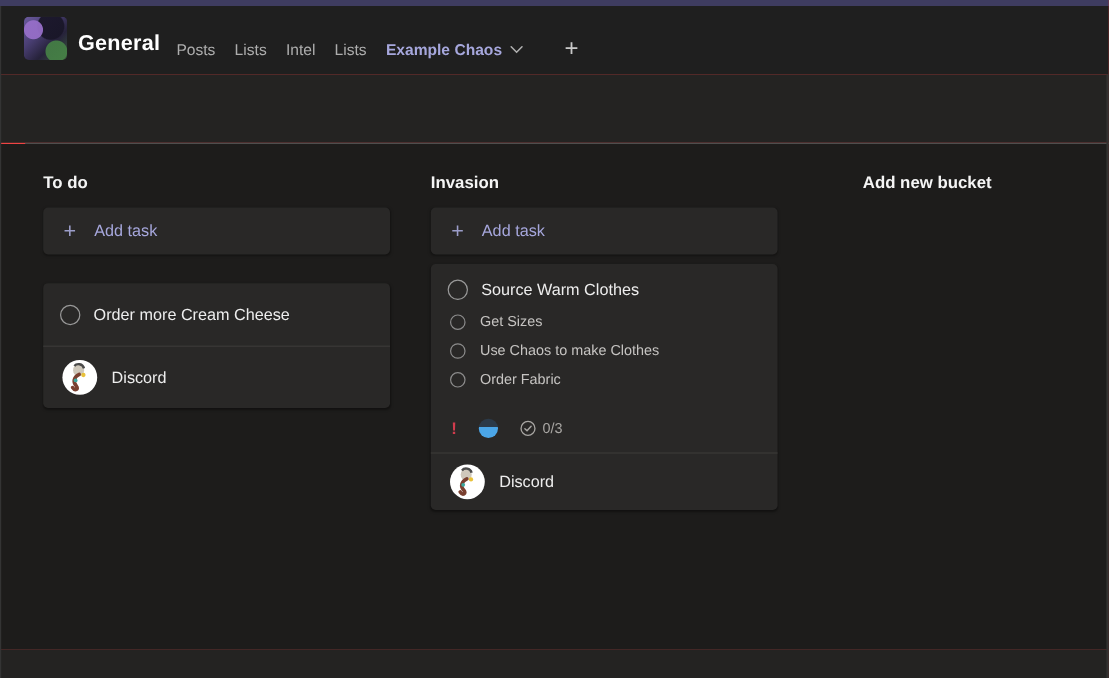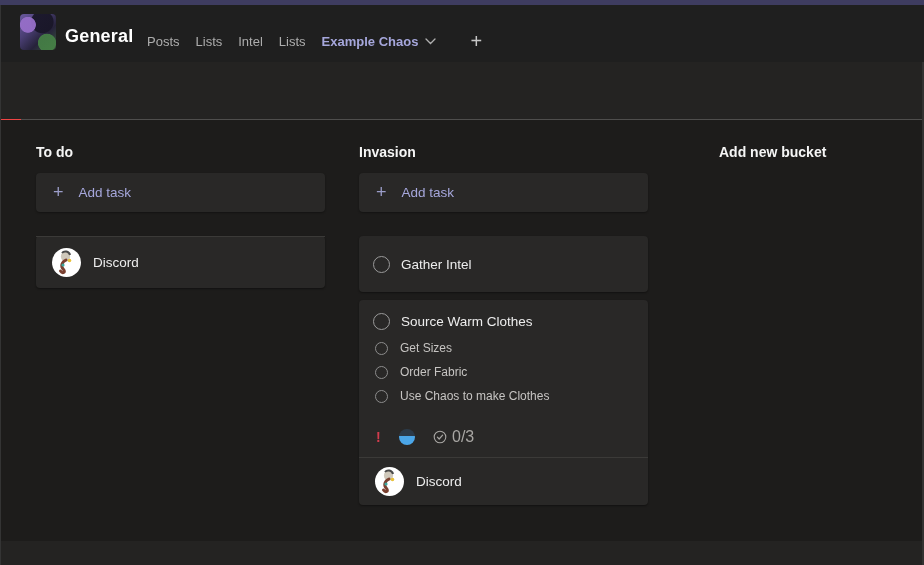--- a/index.html
+++ b/index.html
@@ -58,21 +58,21 @@
   .card-body { padding:10px 14px 8px 14px; }
   .title-row { display:flex; align-items:center; height:22px; }
   .checklist { margin-top:4px; }
   .check-row { display:flex; align-items:center; height:24px;text-align:center; }
   .check-circle { width:13px; height:13px; border:1.3px solid #8c8c8c; border-radius:50%; margin-left:2px; margin-right:12px; flex:none; cursor:pointer; }
   .check-label { font-size:12px; color:#c6c4c2; }
   .icons-row { display:flex; align-items:center; height:24px; margin-top:17px; }
   .priority { color:#d13c4d; font-weight:700; font-size:14px; margin-left:3px; width:6px; }
   .status-circle { width:16px; height:16px; border-radius:50%; margin-left:17px;
     background:linear-gradient(180deg,#2b3a49 42%,#4ba6e8 42%); }
-  .check-group { display:flex; align-items:center; gap:5px; margin-left:18px; color:#a8a6a3; font-size:16px; }
+  .check-group { display:flex; align-items:center; gap:5px; margin-left:18px; color:#a8a6a3; font-size:12px; }
 </style>
 </head>
 <body>
 
 <div class="stage">
   <div class="titlebar"></div>
 
   <div class="header">
     <div class="team-avatar"></div>
     <div class="team-name">General</div>
@@ -101,20 +101,24 @@
   <div class="left-edge"></div>
   <div class="right-edge"></div>
 
   <div class="bucket bucket-todo">
     <div class="bucket-name">To do</div>
     <div class="add-task">
       <span class="plus">+</span>
       <span class="label">Add task</span>
     </div>
     <div class="card">
+      <div class="task-row">
+        <span class="task-circle"></span>
+        <span class="task-title">Order more Cream Cheese</span>
+      </div>
       <div class="card-divider"></div>
       <div class="assignee-row">
         <span class="avatar-circle">
           <svg width="29" height="29" viewBox="0 0 29 29">
             <ellipse cx="13.5" cy="8.5" rx="4.6" ry="5.2" fill="#cfc8bb"></ellipse>
             <path d="M10 5 C 12 2.5, 17 3, 18 7" stroke="#4a4a4a" stroke-width="2" fill="none"></path>
             <path d="M14 12 C 9.5 14, 8.5 18.5, 11.5 21.5 C 14 24.5, 10.5 26, 8.5 23" stroke="#7a4030" stroke-width="3" fill="none" stroke-linecap="round"></path>
             <circle cx="17.5" cy="12.5" r="1.8" fill="#e8c13a"></circle>
             <circle cx="11" cy="17" r="1.6" fill="#3aa8a0"></circle>
           </svg>
@@ -124,45 +128,39 @@
     </div>
   </div>
 
   <div class="bucket bucket-invasion">
     <div class="bucket-name">Invasion</div>
     <div class="add-task">
       <span class="plus">+</span>
       <span class="label">Add task</span>
     </div>
 
-    <div class="card">
-      <div class="task-row single">
-        <span class="task-circle"></span>
-        <span class="task-title">Gather Intel</span>
-      </div>
-    </div>
 
     <div class="card tight">
       <div class="card-body">
         <div class="title-row">
           <span class="task-circle"></span>
           <span class="task-title">Source Warm Clothes</span>
         </div>
         <div class="checklist">
           <div class="check-row">
             <span class="check-circle"></span>
             <span class="check-label">Get Sizes</span>
           </div>
           <div class="check-row">
             <span class="check-circle"></span>
-            <span class="check-label">Order Fabric</span>
+            <span class="check-label">Use Chaos to make Clothes</span>
           </div>
           <div class="check-row">
             <span class="check-circle"></span>
-            <span class="check-label">Use Chaos to make Clothes</span>
+            <span class="check-label">Order Fabric</span>
           </div>
         </div>
         <div class="icons-row">
           <span class="priority">!</span>
           <span class="status-circle"></span>
           <span class="check-group">
             <svg width="14" height="14" viewBox="0 0 14 14">
               <circle cx="7" cy="7" r="5.8" stroke="#a8a6a3" stroke-width="1.1" fill="none"></circle>
               <path d="M4.4 7.2 L6.2 9 L9.6 5.2" stroke="#a8a6a3" stroke-width="1.2" fill="none" stroke-linecap="round" stroke-linejoin="round"></path>
             </svg>

